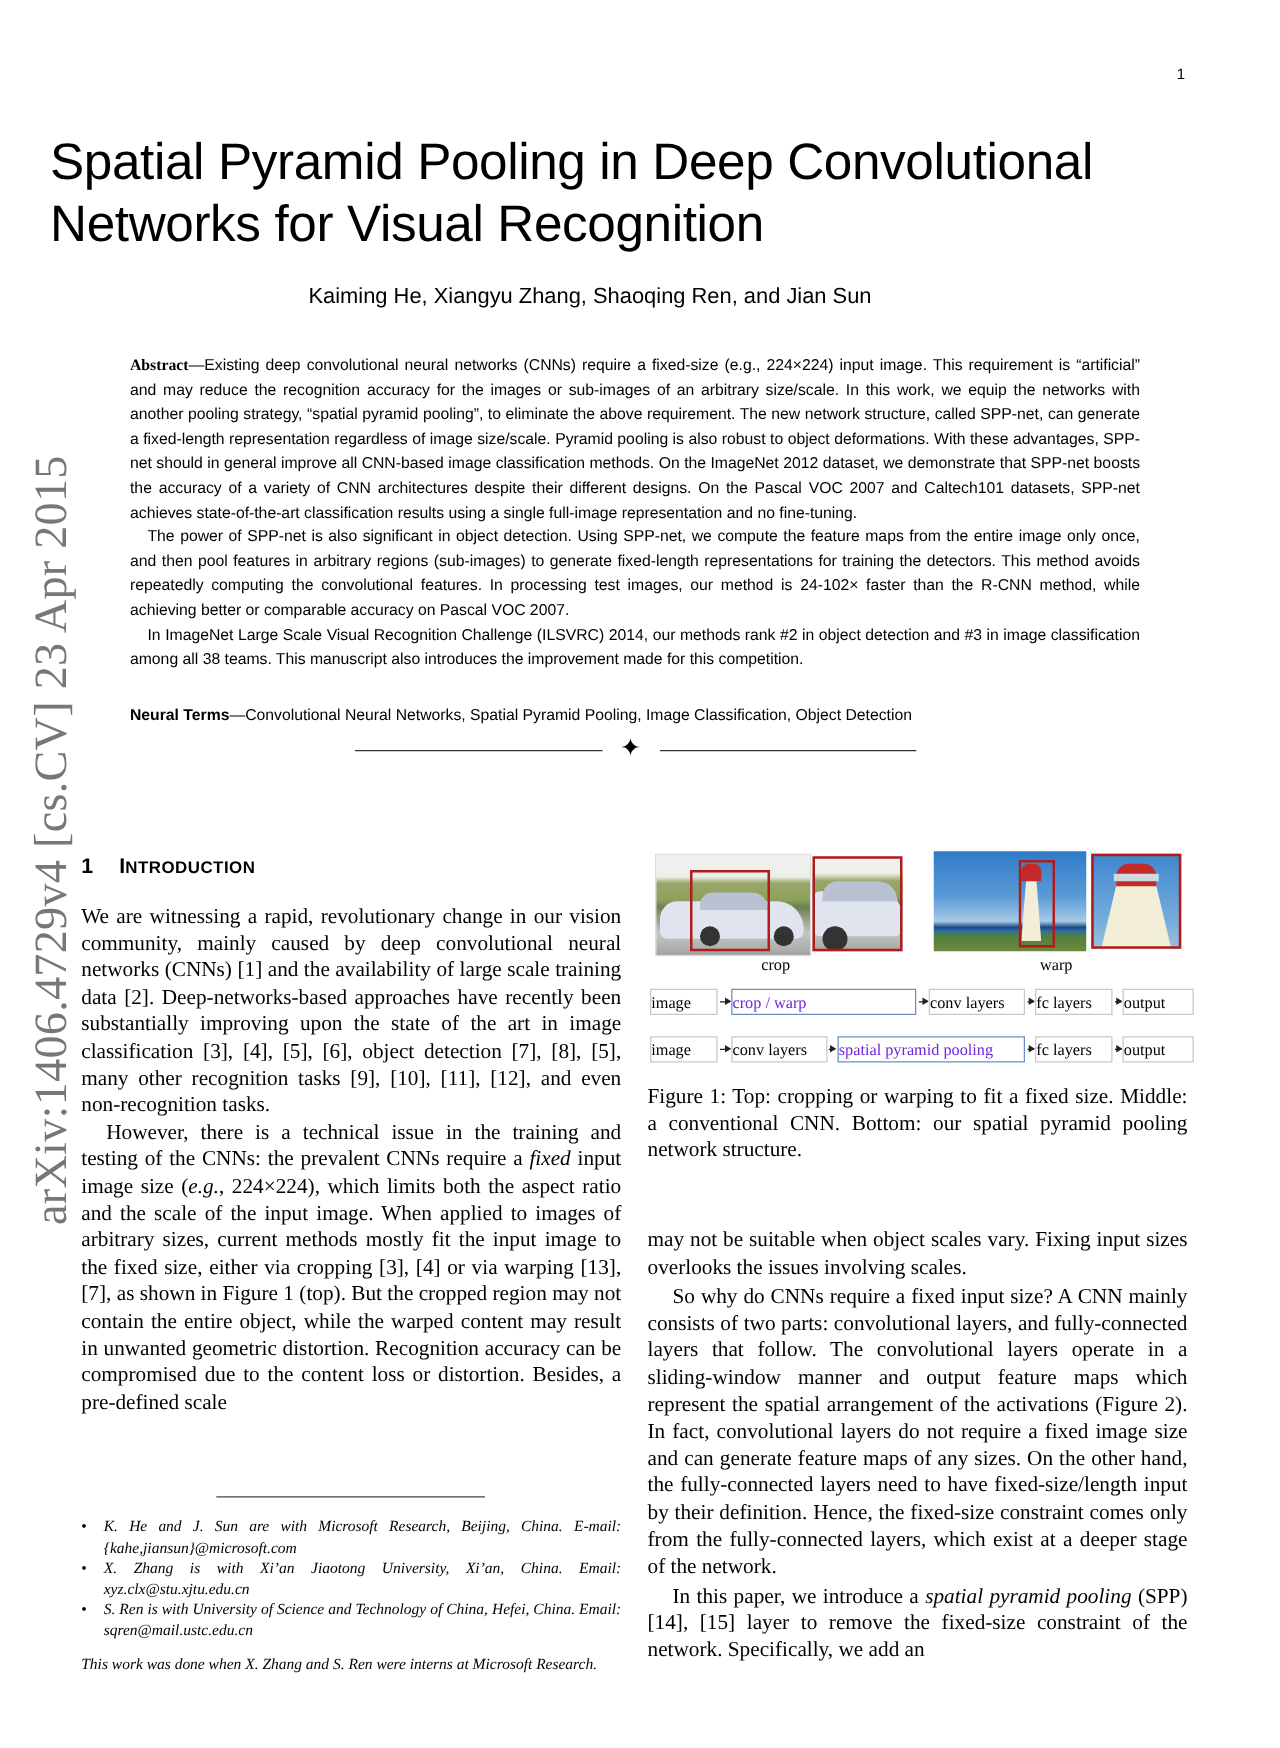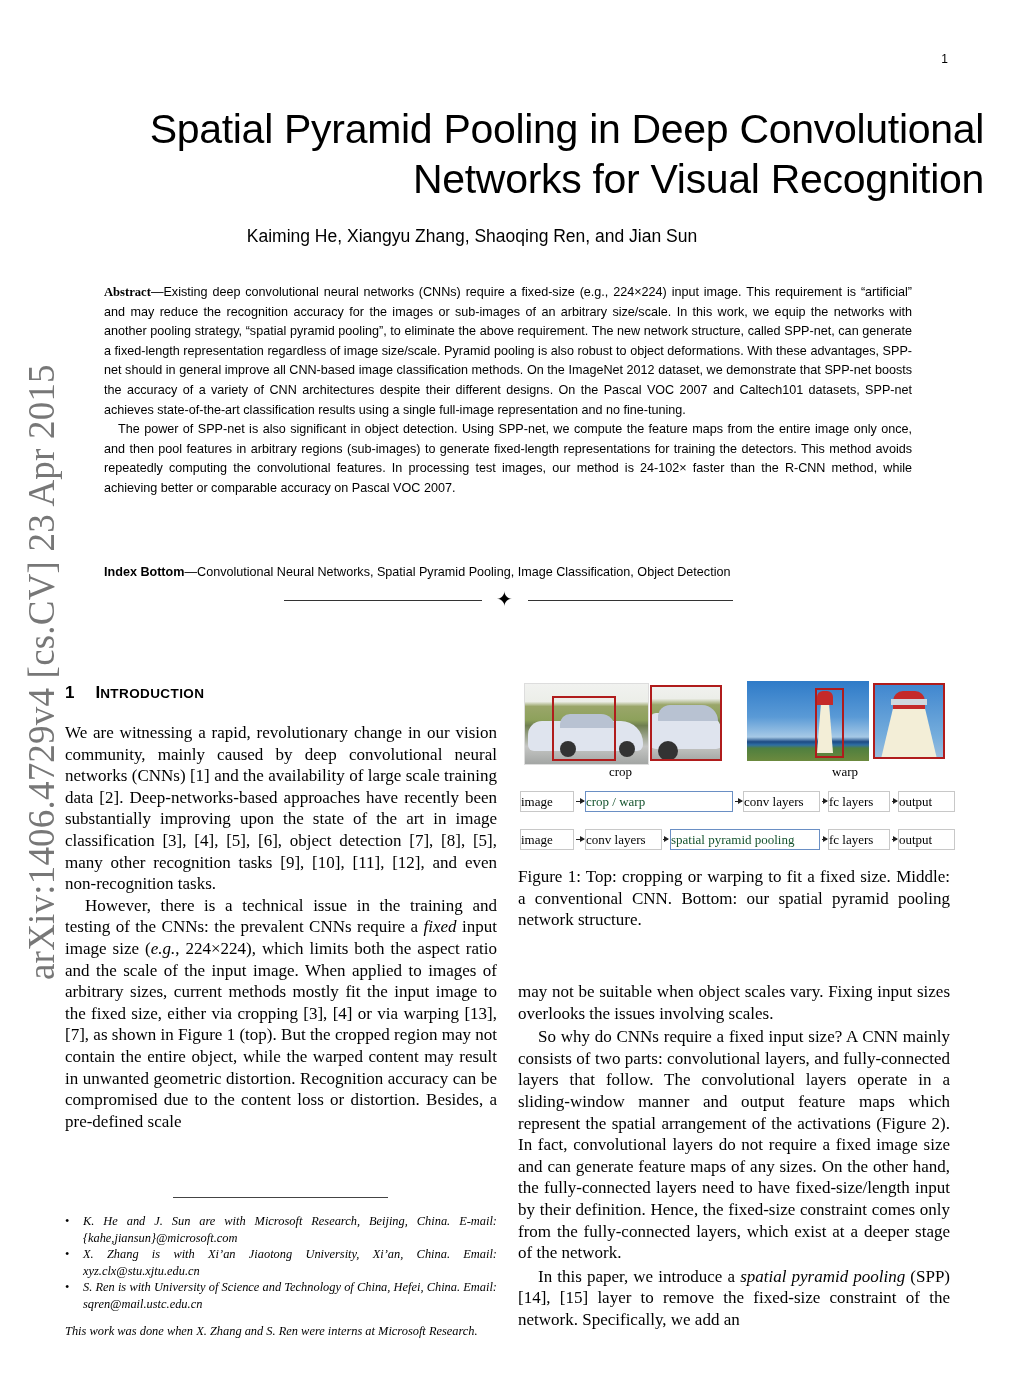--- a/index.html
+++ b/index.html
@@ -2,21 +2,21 @@
 <html><head>
 <meta charset="utf-8">
 <style>
   html, body { margin:0; padding:0; background:#ffffff; }
   body { width:1024px; height:1398px; position:relative; overflow:hidden; color:#000; }
   .abs { position:absolute; }
   .sans { font-family: "Liberation Sans", "DejaVu Sans", sans-serif; }
   .serif { font-family: "Liberation Serif", "DejaVu Serif", serif; }
 
   #page-number { right:76px; top:52px; font-size:12px; }
-  #title { left:40px; width:944px; top:104px; text-align:right; font-size:41px; line-height:50px; letter-spacing:-0.3px; }
+  #title { left:40px; width:944px; top:104px; text-align:left; font-size:41px; line-height:50px; letter-spacing:-0.3px; }
   #authors { left:0; width:944px; top:226px; text-align:center; font-size:17.5px; }
 
   #abstract { left:104px; width:808px; top:283px; font-size:12.6px; line-height:19.6px; text-align:justify; }
   #abstract p { margin:0; }
   #abstract p.ind { text-indent:14px; }
   #abstract b { font-weight:bold;font-family:Liberation Serif, serif; }
   #index-terms { left:104px; width:808px; top:563px; font-size:12.6px; line-height:19px; }
 
   #sep-left { left:284px; top:600px; width:198px; height:1px; background:#333; }
   #sep-right { left:528px; top:600px; width:205px; height:1px; background:#333; }
@@ -42,41 +42,42 @@
   #footnotes li .bullet { position:absolute; left:0; top:0; font-style:normal; }
   #footnotes .note { margin-top:10px; text-align:justify;font-style:italic; }
 
   
   #figure { left:515px; top:680px; width:440px; height:260px; }
   .photo { position:absolute; overflow:hidden; }
   .redbox { position:absolute; border:2px solid #b01c1c; box-sizing:border-box; }
   .fig-label { position:absolute; font-size:13px; }
   .flow-row { position:absolute; left:5px; height:22px; }
   .fbox { position:absolute; top:0; height:21px; border:1px solid #c8c8c8; box-sizing:border-box; font-size:13px; line-height:19px; text-align:left; background:#fff; }
-  .fbox.blue { border:1.5px solid #6a8fc4; color:#14532d; }
+  .fbox.blue { border:1.5px solid #6a8fc4; color:#6d28d9; }
   .farrow { position:absolute; top:10px; height:1px; background:#222; }
   .farrow::after { content:""; position:absolute; right:-1px; top:-3px; border-left:5px solid #222; border-top:3.5px solid transparent; border-bottom:3.5px solid transparent; }
 
   #fig-caption { left:518px; width:432px; top:866px; font-size:17px; line-height:21.6px; text-align:justify; }
 </style>
 </head>
 <body>
 
 <div class="abs sans" id="page-number">1</div>
 
 <h1 class="abs sans" id="title" style="margin:0;font-weight:normal;">Spatial Pyramid Pooling in Deep Convolutional Networks for Visual Recognition</h1>
 
 <div class="abs sans" id="authors">Kaiming He, Xiangyu Zhang, Shaoqing Ren, and Jian Sun</div>
 
 <div class="abs sans" id="abstract">
   <p><b>Abstract</b><span>—Existing deep convolutional neural networks (CNNs) require a fixed-size (e.g., 224×224) input image. This requirement is “artificial” and may reduce the recognition accuracy for the images or sub-images of an arbitrary size/scale. In this work, we equip the networks with another pooling strategy, “spatial pyramid pooling”, to eliminate the above requirement. The new network structure, called SPP-net, can generate a fixed-length representation regardless of image size/scale. Pyramid pooling is also robust to object deformations. With these advantages, SPP-net should in general improve all CNN-based image classification methods. On the ImageNet 2012 dataset, we demonstrate that SPP-net boosts the accuracy of a variety of CNN architectures despite their different designs. On the Pascal VOC 2007 and Caltech101 datasets, SPP-net achieves state-of-the-art classification results using a single full-image representation and no fine-tuning.</span></p>
   <p class="ind">The power of SPP-net is also significant in object detection. Using SPP-net, we compute the feature maps from the entire image only once, and then pool features in arbitrary regions (sub-images) to generate fixed-length representations for training the detectors. This method avoids repeatedly computing the convolutional features. In processing test images, our method is 24-102× faster than the R-CNN method, while achieving better or comparable accuracy on Pascal VOC 2007.</p>
+  <p class="ind">In ImageNet Large Scale Visual Recognition Challenge (ILSVRC) 2014, our methods rank #2 in object detection and #3 in image classification among all 38 teams. This manuscript also introduces the improvement made for this competition.</p>
 </div>
 
-<div class="abs sans" id="index-terms"><b>Index Bottom</b><span>—Convolutional Neural Networks, Spatial Pyramid Pooling, Image Classification, Object Detection</span></div>
+<div class="abs sans" id="index-terms"><b>Neural Terms</b><span>—Convolutional Neural Networks, Spatial Pyramid Pooling, Image Classification, Object Detection</span></div>
 
 <div class="abs" id="sep-left"></div>
 <div class="abs sans" id="sep-star">✦</div>
 <div class="abs" id="sep-right"></div>
 
 <div class="abs serif" id="arxiv">arXiv:1406.4729v4  [cs.CV]  23 Apr 2015</div>
 
 <div class="abs sans" id="intro-heading"><span class="num">1</span><span class="sc-big">I</span><span class="sc-small">NTRODUCTION</span></div>
 
 <div class="abs serif col" id="left-col">

